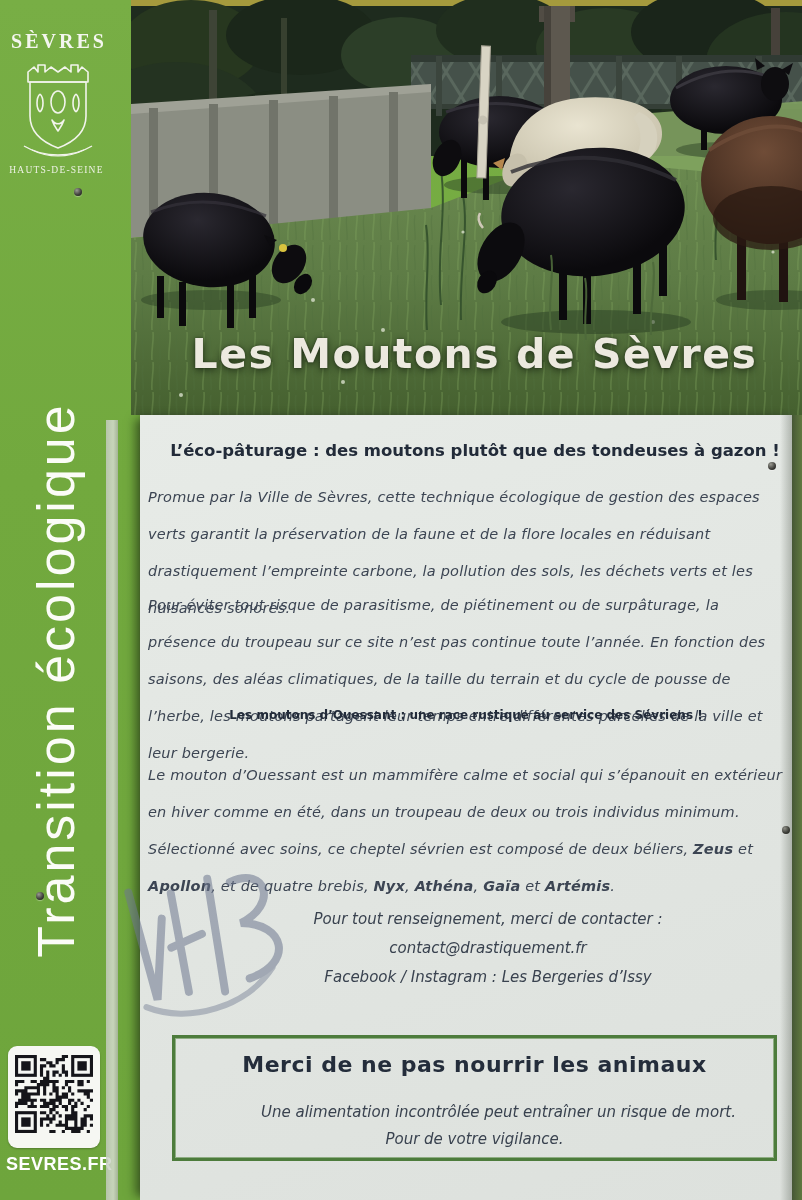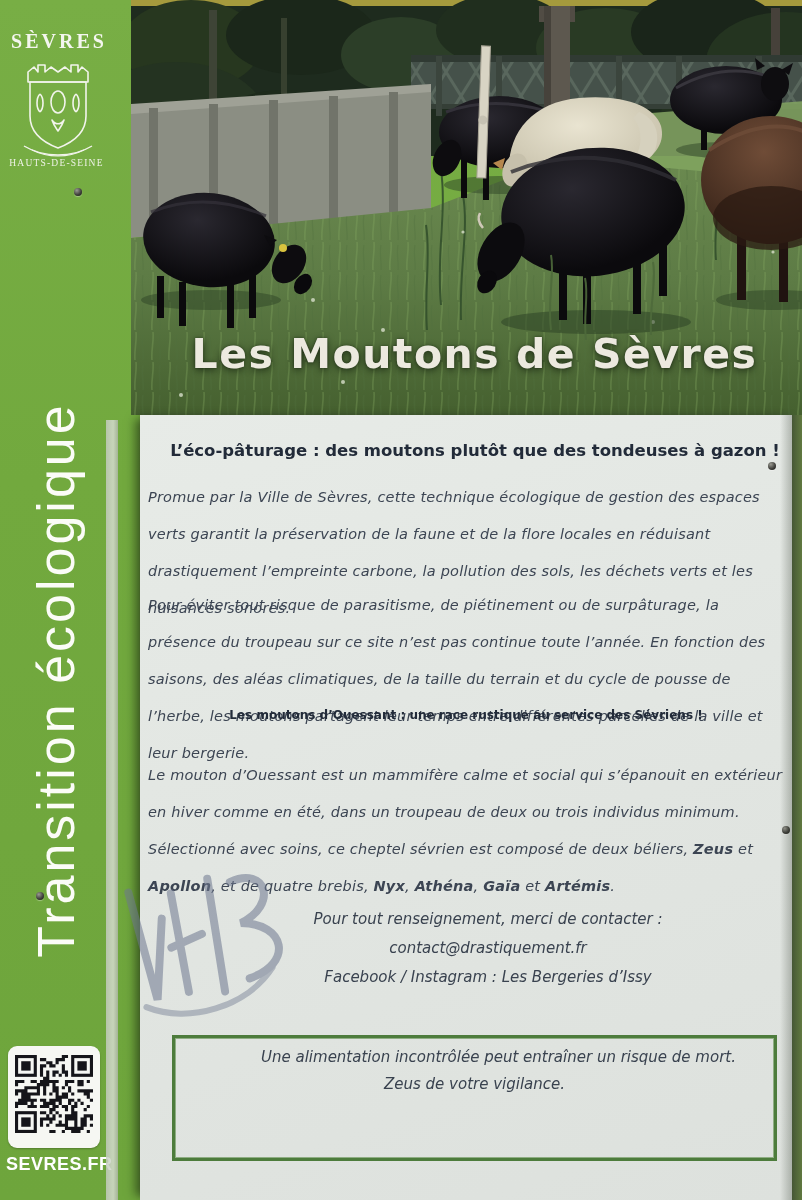--- a/index.html
+++ b/index.html
@@ -5,21 +5,21 @@
   html,body{margin:0;padding:0;background:#555;}
   .board{position:relative;width:802px;height:1200px;overflow:hidden;
          background:linear-gradient(180deg,#78ae45 0%,#72a93e 40%,#6ea53c 100%);
          font-family:"Liberation Sans",sans-serif;}
   
   .sidebar{position:absolute;left:0;top:0;width:115px;height:1200px;}
   .city{position:absolute;left:0;top:30px;width:115px;text-align:center;
         font-family:"Liberation Serif",serif;font-weight:bold;font-size:20px;
         letter-spacing:3px;color:#f4f6ef;text-indent:3px;}
   .arms{position:absolute;left:18px;top:58px;}
-  .dept{position:absolute;left:0;top:158px;width:113px;text-align:center;
+  .dept{position:absolute;left:0;top:165px;width:113px;text-align:center;
         font-family:"Liberation Serif",serif;font-size:9.5px;letter-spacing:1.2px;
         color:#eef2e6;}
   .vbanner{position:absolute;left:-304px;top:648px;width:720px;height:64px;
         transform:rotate(-90deg);text-align:center;line-height:64px;
         font-size:52px;letter-spacing:3px;color:#fbfcf7;
         font-family:"Liberation Sans",sans-serif;}
   .qr-card{position:absolute;left:8px;top:1046px;width:92px;height:102px;
         background:#f6f7f3;border-radius:9px;box-shadow:0 1px 2px rgba(0,0,0,.25);}
   .qr{position:absolute;left:7px;top:9px;}
   .site{position:absolute;left:6px;top:1154px;width:109px;font-weight:bold;
@@ -61,21 +61,21 @@
   .c3{font-size:15px;line-height:29px;}
   .c4{font-size:15px;line-height:29px;}
   .graffiti{position:absolute;left:-22px;top:455px;opacity:.55;}
   .notice{position:absolute;left:32px;top:620px;width:599px;height:120px;
         border:3px solid #4d7c3c;box-shadow:inset 0 0 0 1px #8fae84;
         text-align:center;color:#242d3b;}
   .n-title{margin-top:14px;font-size:22px;font-weight:bold;
         font-family:"DejaVu Sans",sans-serif;letter-spacing:.5px;}
   .n-line{font-size:15px;line-height:27px;font-style:italic;color:#39424f;
         font-family:"DejaVu Sans",sans-serif;}
-  .n-line.first{margin-top:6px;padding-left:48px;}
+  .n-line.first{margin-top:22px;padding-left:48px;}
   .right-sliver{position:absolute;right:0;top:415px;width:10px;height:785px;
         background:linear-gradient(90deg,#3f4a34,#5d7040);opacity:.85;}
 </style>
 </head>
 <body>
 
 <div class="board">
 
   <aside class="sidebar">
     <div class="city">SÈVRES</div>
@@ -333,22 +333,23 @@
       </g>
     </svg>
 
     <div class="contact">
       <div class="c1">Pour tout renseignement, merci de contacter :</div>
       <div class="c3">contact@drastiquement.fr</div>
       <div class="c4">Facebook / Instagram : Les Bergeries d’Issy</div>
     </div>
 
     <div class="notice">
+      <div class="n-title">Merci de ne pas nourrir les animaux</div>
       <div class="n-line first">Une alimentation incontrôlée peut entraîner un risque de mort.</div>
-      <div class="n-line">Zeus de votre vigilance.</div>
+      <div class="n-line">Pour de votre vigilance.</div>
     </div>
 
     <div class="screw" style="left:628px;top:47px;"></div>
     <div class="screw" style="left:642px;top:411px;"></div>
   </main>
 
   <div class="right-sliver"></div>
 </div>
 
 </body></html>

